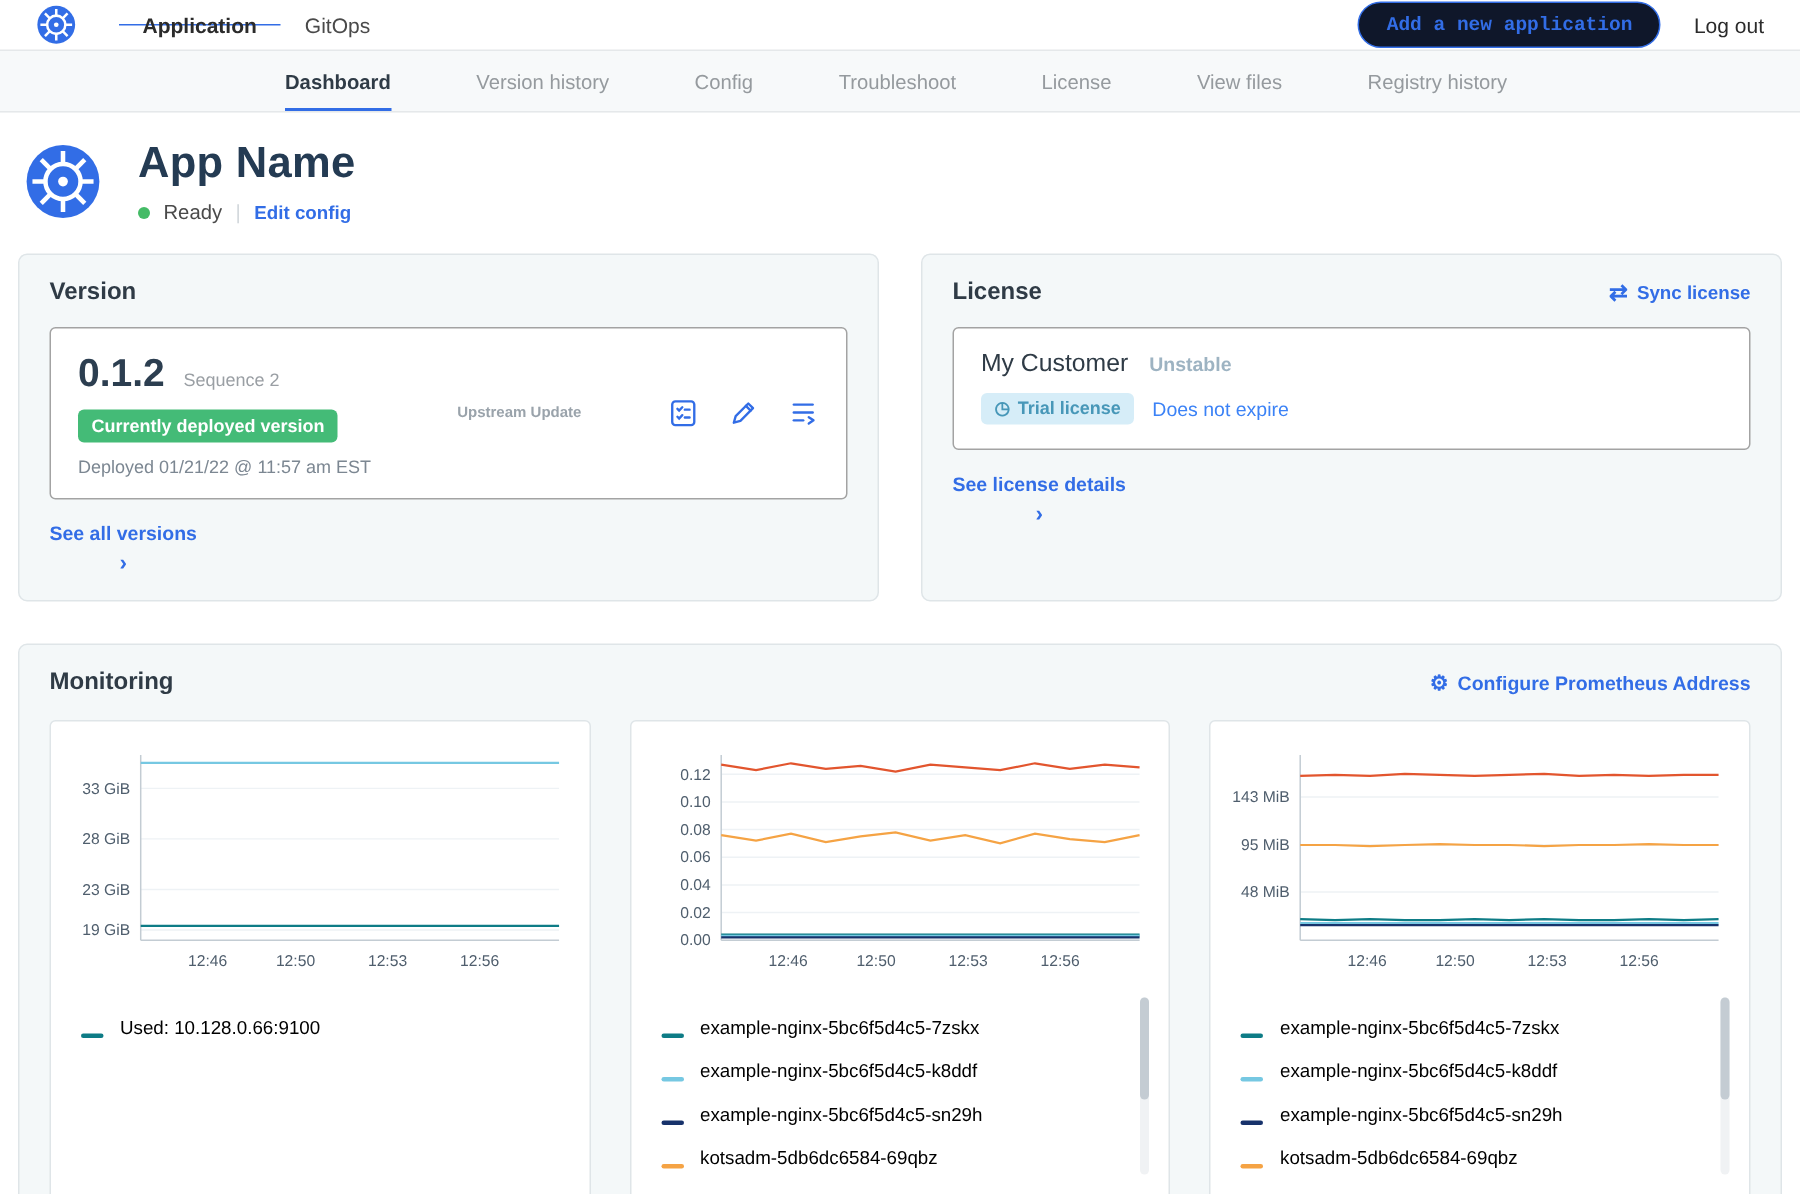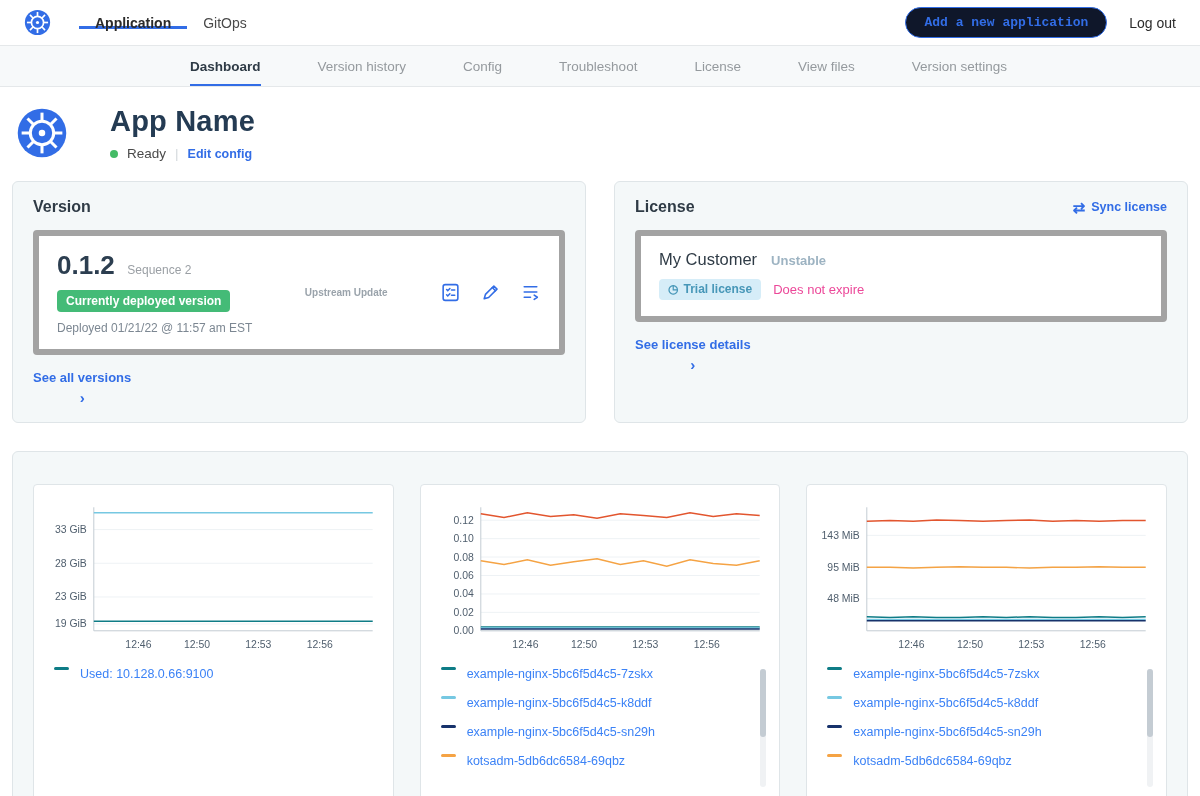--- a/index.html
+++ b/index.html
@@ -5,21 +5,21 @@
   * { box-sizing: border-box; margin: 0; padding: 0; }
   body {
     width: 1200px;
     background: #fff;
     font-family: "Liberation Sans", sans-serif;
     color: #323232;
   }
 
   
   .topnav {
-    height: 46px;
+    height: 34px;
     display: flex;
     align-items: stretch;
     padding: 16px 24px;
     border-bottom: 1px solid #e5e8ea;
     background: #fff;
   }
   .brand { display: flex; align-items: center; margin-right: 28px; }
   .brand svg { width: 27px; height: 27px; }
   .topnav-tabs { display: flex; align-items: stretch; }
   .topnav-tab {
@@ -64,21 +64,21 @@
     color: #959a9e;
     cursor: pointer;
   }
   .subnav-tab.active {
     color: #2f3b46;
     font-weight: bold;
     box-shadow: inset 0 -2px 0 #326de6;
   }
 
   
-  .app-header { display: flex; align-items: center; gap: 42px; padding: 18px 16px 20px; }
+  .app-header { display: flex; align-items: center; gap: 24px; padding: 18px 16px 20px; }
   .app-logo svg { width: 52px; height: 52px; display: block; }
   .app-title { font-size: 29px; font-weight: bold; color: #243b53; letter-spacing: .2px; }
   .app-status-row { display: flex; align-items: center; gap: 9px; margin-top: 8px; font-size: 13.5px; }
   .dot { width: 8px; height: 8px; border-radius: 50%; background: #44bb66; display: inline-block; }
   .status-text { color: #4a4a4a; }
   .status-sep { color: #d3d8dc; }
   .link { color: #326de6; font-weight: bold; font-size: 12.5px; cursor: pointer; }
   .link.nrm { font-weight: bold; font-size: 13px; }
 
   
@@ -89,21 +89,21 @@
     border-radius: 6px;
     padding: 16px 20px;
     flex: 1;
   }
   .card-head { display: flex; align-items: center; }
   .card-title { font-size: 16px; font-weight: bold; color: #2f3b46; }
   .card-actions { margin-left: auto; display: flex; align-items: center; gap: 24px; }
   .card-action { display: flex; align-items: center; gap: 6px; }
   .inner-box {
     background: #fff;
-    border: 6px solid #a3a3a3;
+    border: 1px solid #a3a3a3;
     border-radius: 4px;
     margin-top: 14px;
     padding: 14px 18px;
     display: flex;
     align-items: center;
   }
   .ver-num { font-size: 26px; font-weight: bold; color: #2c3e50; }
   .ver-seq { font-size: 12px; color: #9a9fa4; margin-left: 8px; }
   .deployed-badge {
     display: inline-block;
@@ -129,38 +129,38 @@
   .lic-row2 { display: flex; align-items: center; gap: 12px; margin-top: 10px; }
   .trial-badge {
     background: #d6edf8;
     color: #4797b8;
     font-size: 12px;
     font-weight: bold;
     padding: 3px 9px 4px;
     border-radius: 4px;
     display: inline-flex; align-items: center; gap: 5px;
   }
-  .no-expire { font-size: 13px; color: #ec4899; }
+  .no-expire { font-size: 13px; color: #3b82f6; }
 
   
   .monitoring { margin: 28px 12px 20px; }
   .panels { display: flex; gap: 26px; margin-top: 16px; align-items: stretch; }
   .panel {
     flex: 1;
     background: #fff;
     border: 1px solid #dfe5e8;
     border-radius: 4px;
     padding: 12px 10px 14px;
     display: flex;
     flex-direction: column;
   }
   .chart { height: 158px; }
   .chart svg { display: block; width: 100%; height: 100%; }
   .legend { position: relative; margin-top: 10px; padding: 2px 14px 2px 10px; min-height: 126px; }
-  .legend-row { display: flex; align-items: flex-start; gap: 11px; height: 29px; font-size: 12.5px; color: #3b82f6; }
+  .legend-row { display: flex; align-items: flex-end; gap: 11px; height: 29px; font-size: 12.5px; color: #000000; }
   .swatch { width: 15px; height: 3px; border-radius: 2px; flex: none; }
   .scrollbar-track { position: absolute; right: 3px; top: 4px; bottom: 4px; width: 6px; background: #f0f2f4; border-radius: 3px; }
   .scrollbar-thumb { position: absolute; top: 0; width: 6px; height: 58%; background: #c4ccd3; border-radius: 3px; cursor: pointer; }
   .panel-title { margin-top: auto; padding-top: 10px; text-align: center; font-size: 14px; font-weight: bold; color: #2f3b46; }
 
   .blue { color: #326de6; }
   .gear-glyph { font-size: 14px; line-height: 1; }
   .sync-glyph { font-size: 15px; line-height: 1; font-weight: bold; }
   .clock-glyph { font-size: 12px; line-height: 1; }
 </style>
@@ -195,21 +195,21 @@
   </div>
 </header>
 
 <nav class="subnav">
   <div class="subnav-tab active">Dashboard</div>
   <div class="subnav-tab">Version history</div>
   <div class="subnav-tab">Config</div>
   <div class="subnav-tab">Troubleshoot</div>
   <div class="subnav-tab">License</div>
   <div class="subnav-tab">View files</div>
-  <div class="subnav-tab">Version settings</div>
+  <div class="subnav-tab">Registry history</div>
 </nav>
 
 <section class="app-header">
   <div class="app-logo">
     <svg viewBox="0 0 24 24" aria-hidden="true">
       <circle cx="12" cy="12" r="11.2" fill="#326de6"></circle>
       <circle cx="12" cy="12" r="5.4" fill="none" stroke="#fff" stroke-width="1.4"></circle>
       <circle cx="12" cy="12" r="1.5" fill="#fff"></circle>
       <g stroke="#fff" stroke-width="1.4">
         <line x1="12" y1="6.6" x2="12" y2="2.6"></line>
@@ -311,20 +311,29 @@
 
     <div class="see-link">
       <span>See license details</span>
         <span class="chev">›</span>
     </div>
   </div>
 
 </section>
 
 <section class="card monitoring">
+  <div class="card-head">
+    <div class="card-title">Monitoring</div>
+    <div class="card-actions">
+      <span class="card-action link nrm">
+        <span class="gear-glyph blue">⚙</span>
+        <span>Configure Prometheus Address</span>
+      </span>
+    </div>
+  </div>
 
   <div class="panels">
 
     <div class="panel">
       <div class="chart">
           <svg viewBox="0 0 340 158" font-family="inherit">
             <line x1="50" y1="127.2" x2="330" y2="127.2" stroke="#eef2f5"></line>
             <text x="43" y="130.7" text-anchor="end" font-size="10.5" fill="#4f5e6d">19 GiB</text>
             <line x1="50" y1="100.1" x2="330" y2="100.1" stroke="#eef2f5"></line>
             <text x="43" y="103.6" text-anchor="end" font-size="10.5" fill="#4f5e6d">23 GiB</text>

